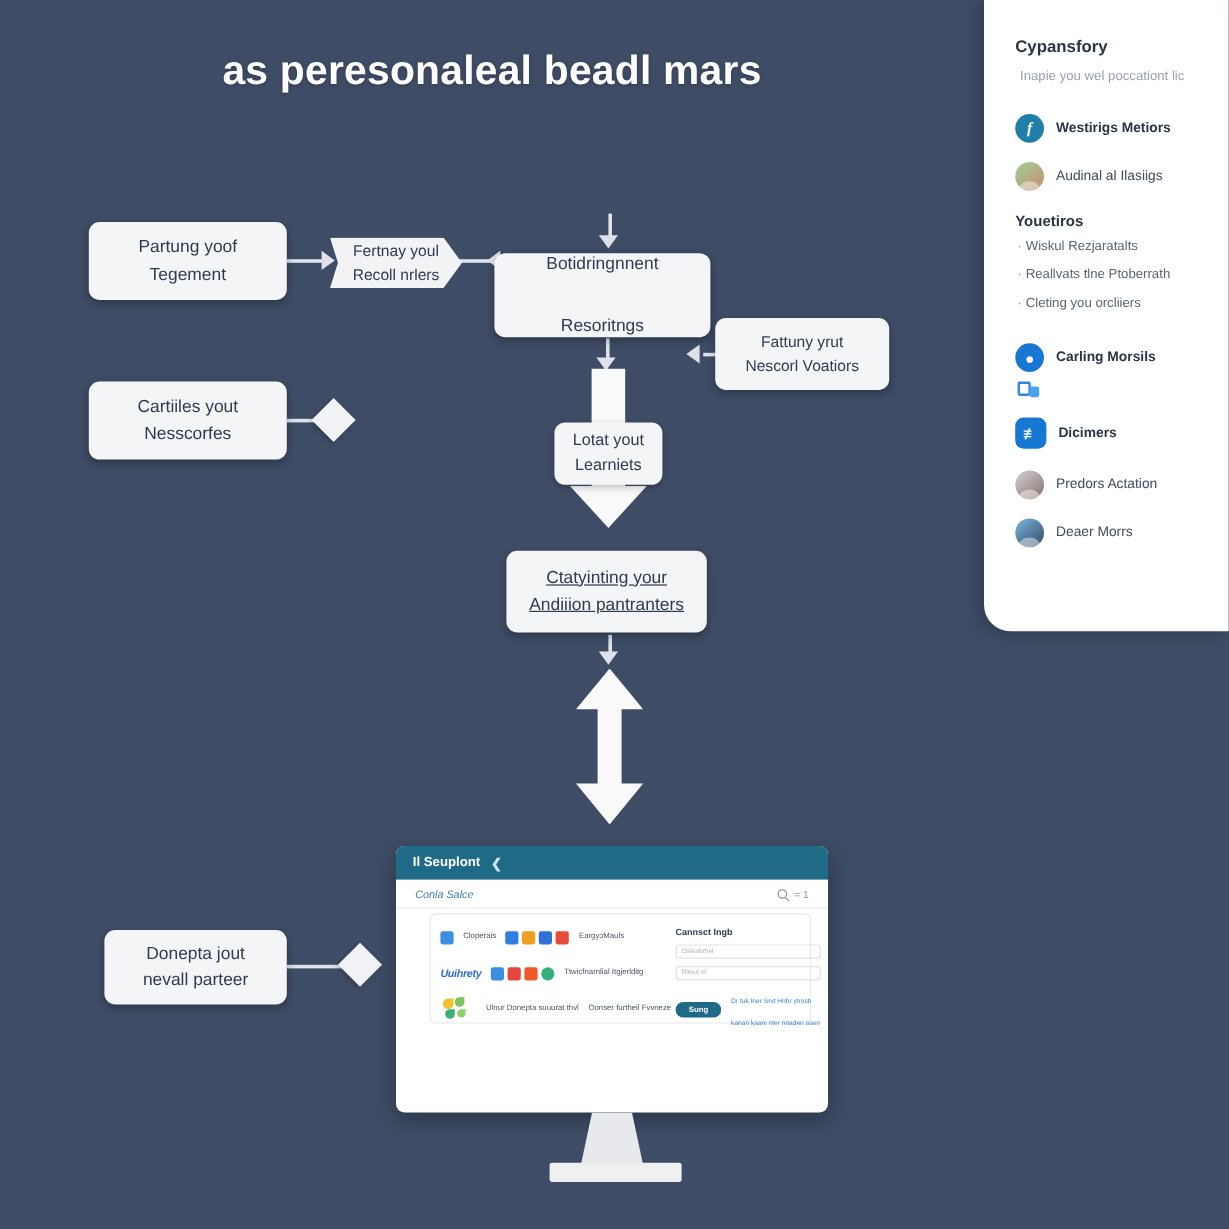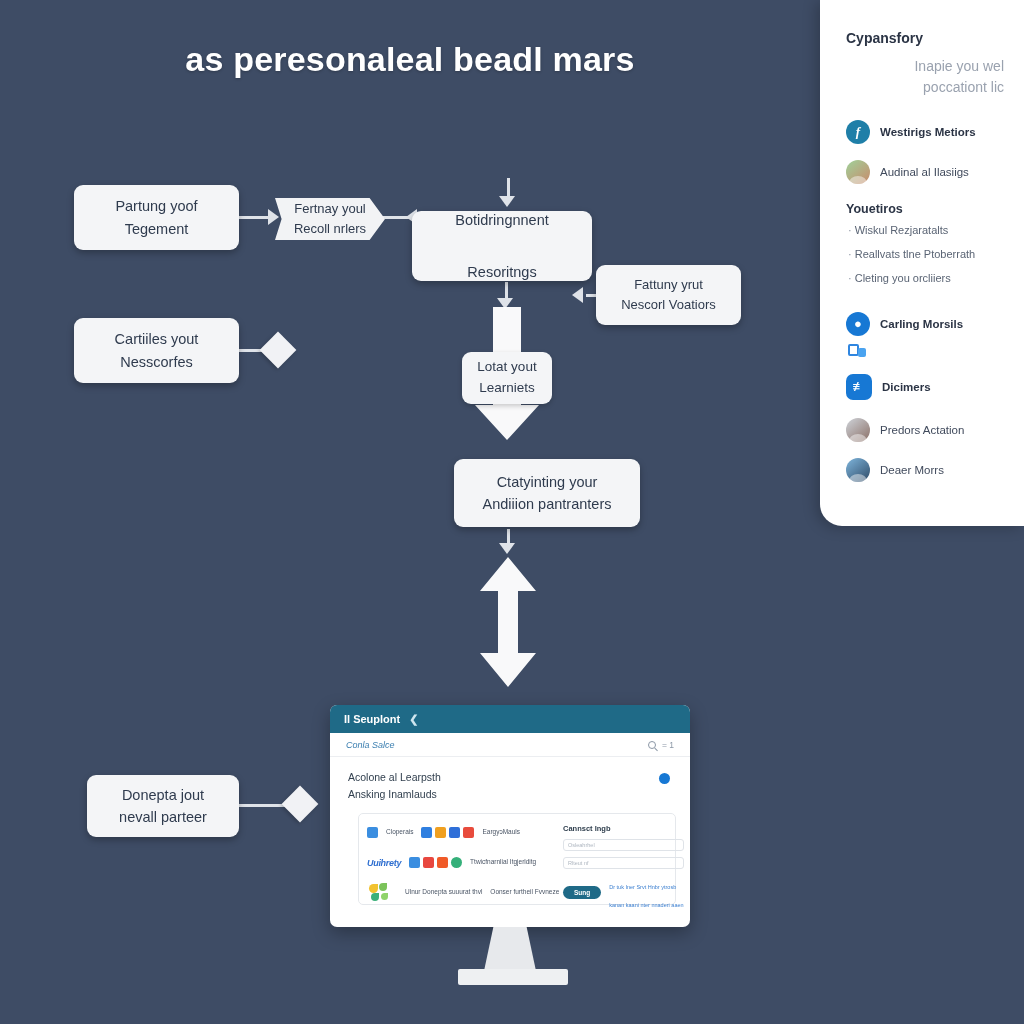--- a/index.html
+++ b/index.html
@@ -86,22 +86,22 @@
     position:absolute; right:0; top:0;
     width:204px; height:526px;
     background:#ffffff;
     border-bottom-left-radius:22px;
     box-shadow:-4px 2px 14px rgba(0,0,0,.22);
     padding:30px 16px 10px 26px;
     overflow:hidden;
   }
   .sp-title { font-size:14px; font-weight:bold; color:#2b3445; margin-bottom:10px; }
   .sp-sub {
-    font-size:14px; color:#9aa2af; line-height:1.5;
-    text-align:right; padding:0 4px; margin-bottom:22px;
+    font-size:11px; color:#9aa2af; line-height:1.5;
+    text-align:left; padding:0 4px; margin-bottom:22px;
   }
   .sp-row { display:flex; align-items:center; gap:10px; margin-bottom:16px; }
   .sp-row-label { font-size:11.5px; font-weight:bold; color:#2b3445; white-space:nowrap; }
   .sp-row-label.thin { font-weight:normal; color:#404a5c; }
 
   .ic { width:24px; height:24px; border-radius:50%; flex:none;
         display:flex; align-items:center; justify-content:center;
         color:#fff; font-size:13px; font-weight:bold; }
   .ic-f  { background:#1f7fa8; font-style:italic; font-family:"Liberation Serif", serif; }
   .ic-blue { background:#1778d4; }
@@ -241,21 +241,21 @@
   <div class="node" style="left:596px; top:265px; width:145px; height:60px; font-size:13px;">
     <span class="l1">Fattuny yrut</span>
     <span class="l2">Nescorl Voatiors</span>
   </div>
 
   <div class="arrow-node" style="left:462px; top:352px; width:90px; height:52px;">
     <span class="l1">Lotat yout</span>
     <span class="l2">Learniets</span>
   </div>
 
-  <div class="node" style="left:454px; top:459px; width:186px; height:68px;">
+  <div class="node" style="left:422px; top:459px; width:167px; height:68px;text-decoration:underline;">
     <span class="l1">Ctatyinting your</span>
     <span class="l2">Andiiion pantranters</span>
   </div>
 
   <div class="node" style="left:87px; top:775px; width:152px; height:62px;">
     <span class="l1">Donepta jout</span>
     <span class="l2">nevall parteer</span>
   </div>
 
   <div class="side-panel">
@@ -309,25 +309,20 @@
     </div>
 
     <div class="mon-sub">
       <span class="mon-sub-left">Conla Salce</span>
       <span class="mon-sub-right">
         <span class="mag"></span>
         <span>= 1</span>
       </span>
     </div>
 
-    <div class="mon-head">
-      <div class="mon-h1">Acolone al Learpsth</div>
-      <div class="mon-h2">Ansking Inamlauds</div>
-      <div class="mon-dot"></div>
-    </div>
 
     <div class="mon-card">
       <div class="icon-col">
 
         <div class="icon-row">
           <span class="tile" style="background:#3b8ee0;"></span>
           <span class="icon-lbl">Cloperais</span>
           <span class="icon-grp">
             <span class="tile" style="background:#2f7fe0;"></span>
             <span class="tile" style="background:#f0a020;"></span>

